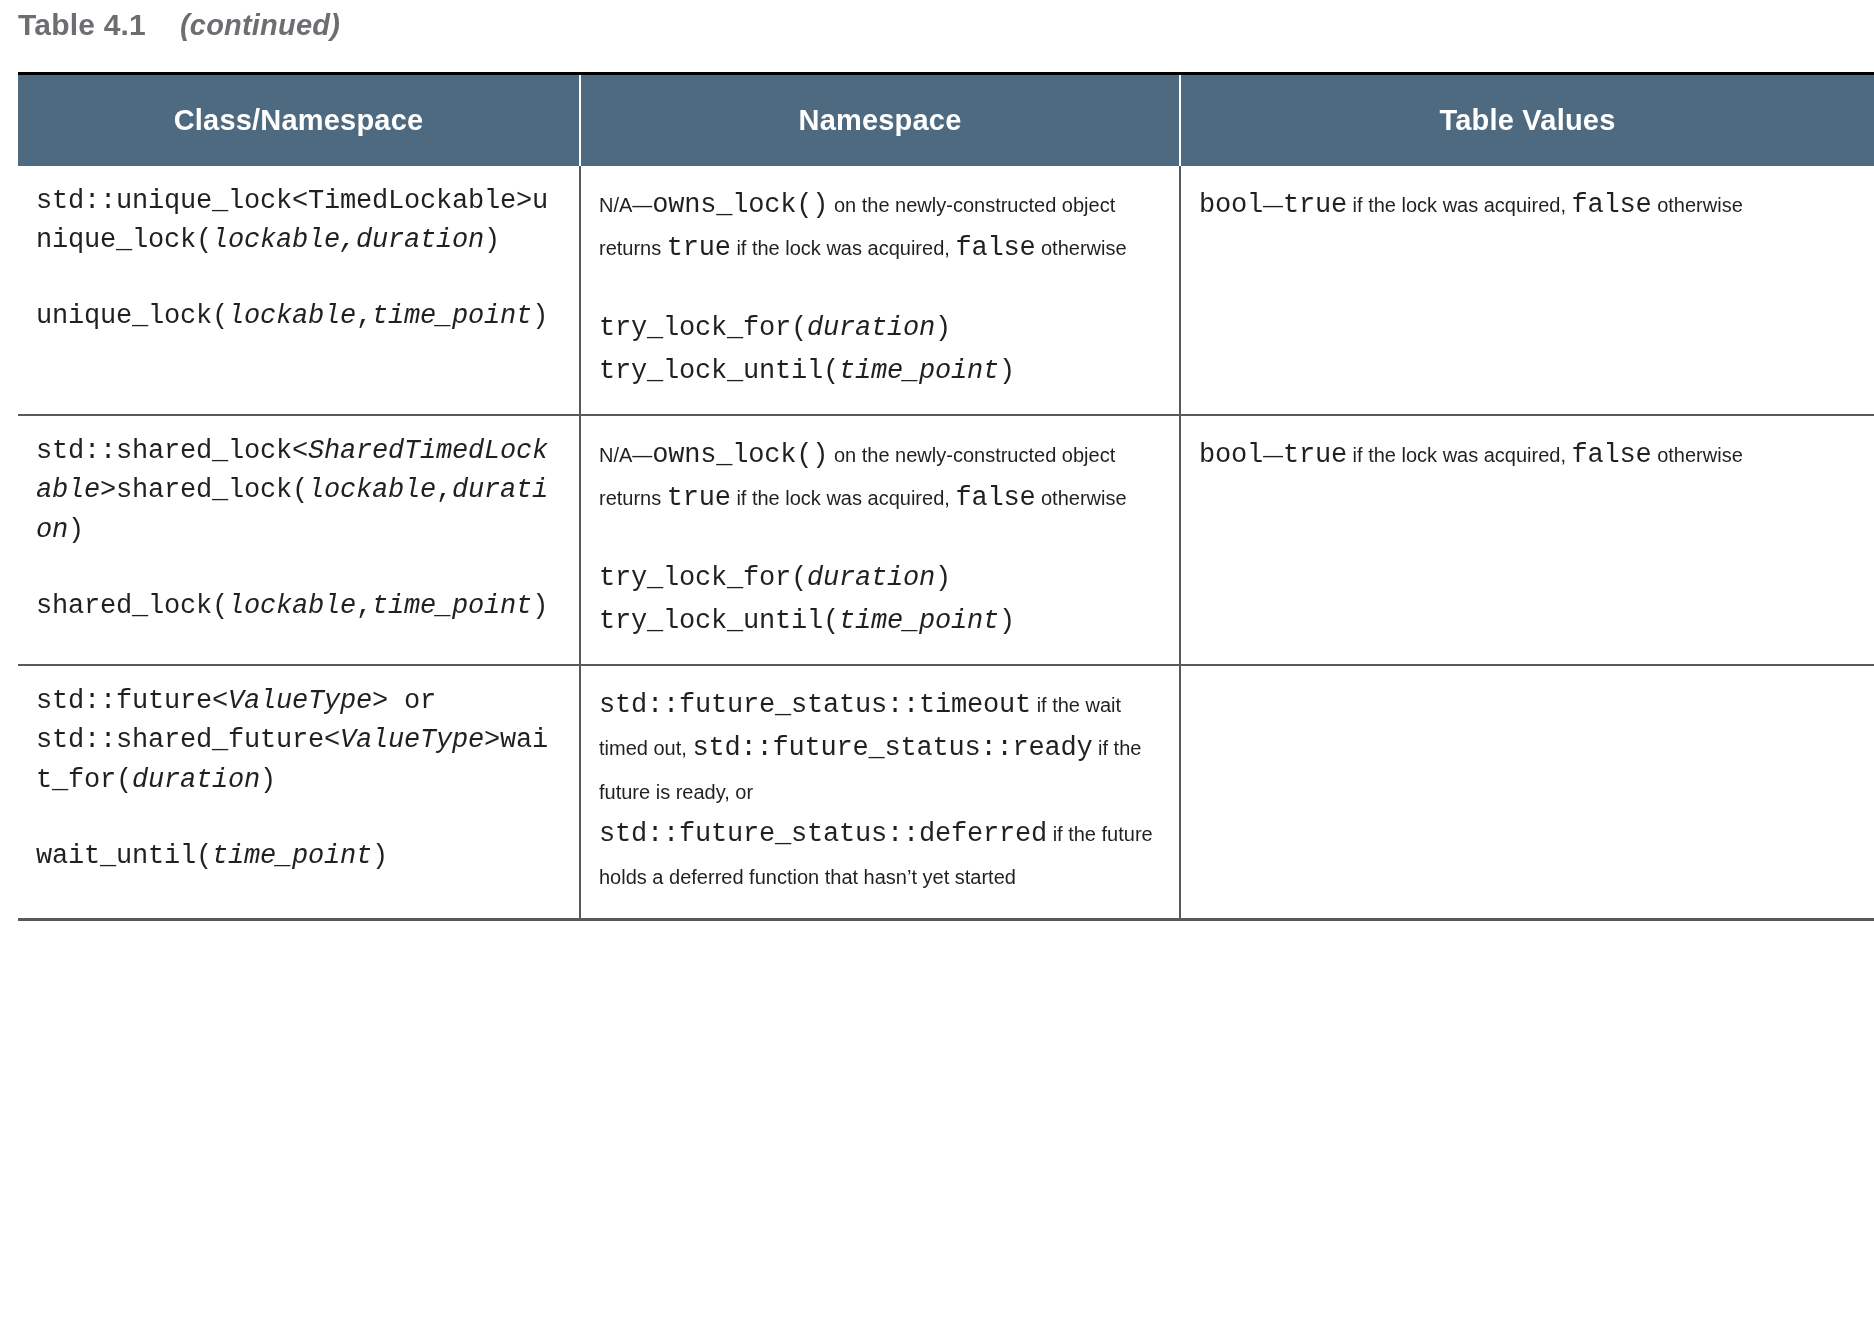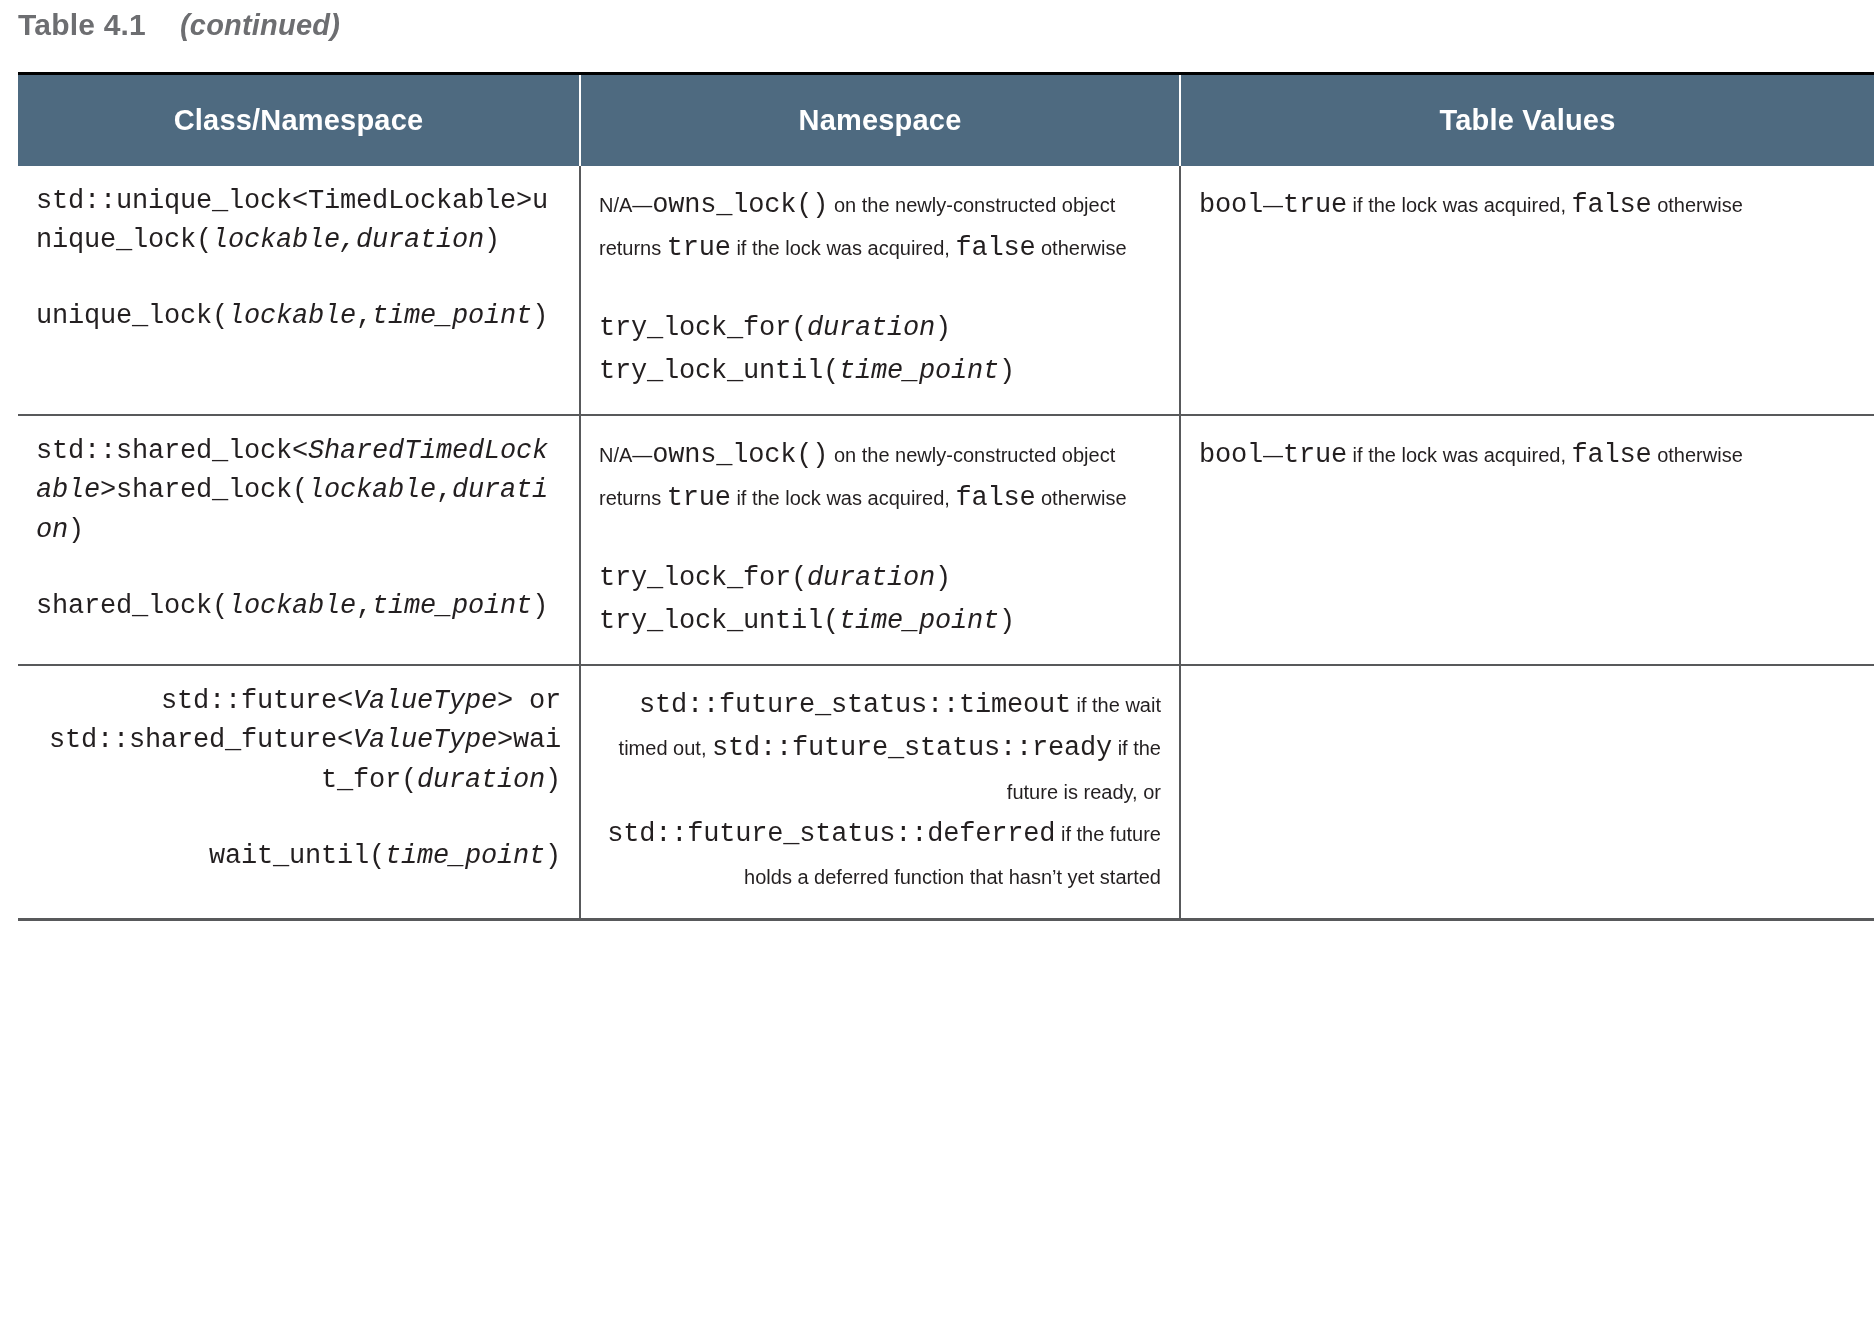--- a/index.html
+++ b/index.html
@@ -61,30 +61,30 @@
     padding: 0 8px;
     border-top: 3px solid #000000;
     border-left: 2px solid #ffffff;
     box-sizing: border-box;
     letter-spacing: 0.2px;
   }
   table.tbl thead th.first { border-left: none; }
 
   table.tbl tbody td {
     vertical-align: top;
-    padding: 16px 18px 22px 18px;
+    padding: 16px 26px 22px 18px;
     border-top: 2px solid #58595b;
     border-left: 2px solid #58595b;
     box-sizing: border-box;
     font-size: 28px;
     line-height: 1.44;
   }
   table.tbl tbody tr:first-child td { border-top: none; }
   table.tbl tbody td.c1 { border-left: none; }
-  table.tbl tbody tr:last-child td { border-bottom: 3px solid #58595b; text-align: right; }
+  table.tbl tbody tr:last-child td { border-bottom: 3px solid #58595b; }
 
   
   col.col1 { width: 562px; }
   col.col2 { width: 600px; }
   col.col3 { width: 694px; }
 
   
   .mono {
     font-family: "Liberation Mono", "DejaVu Sans Mono", monospace;
     font-size: 27px;

